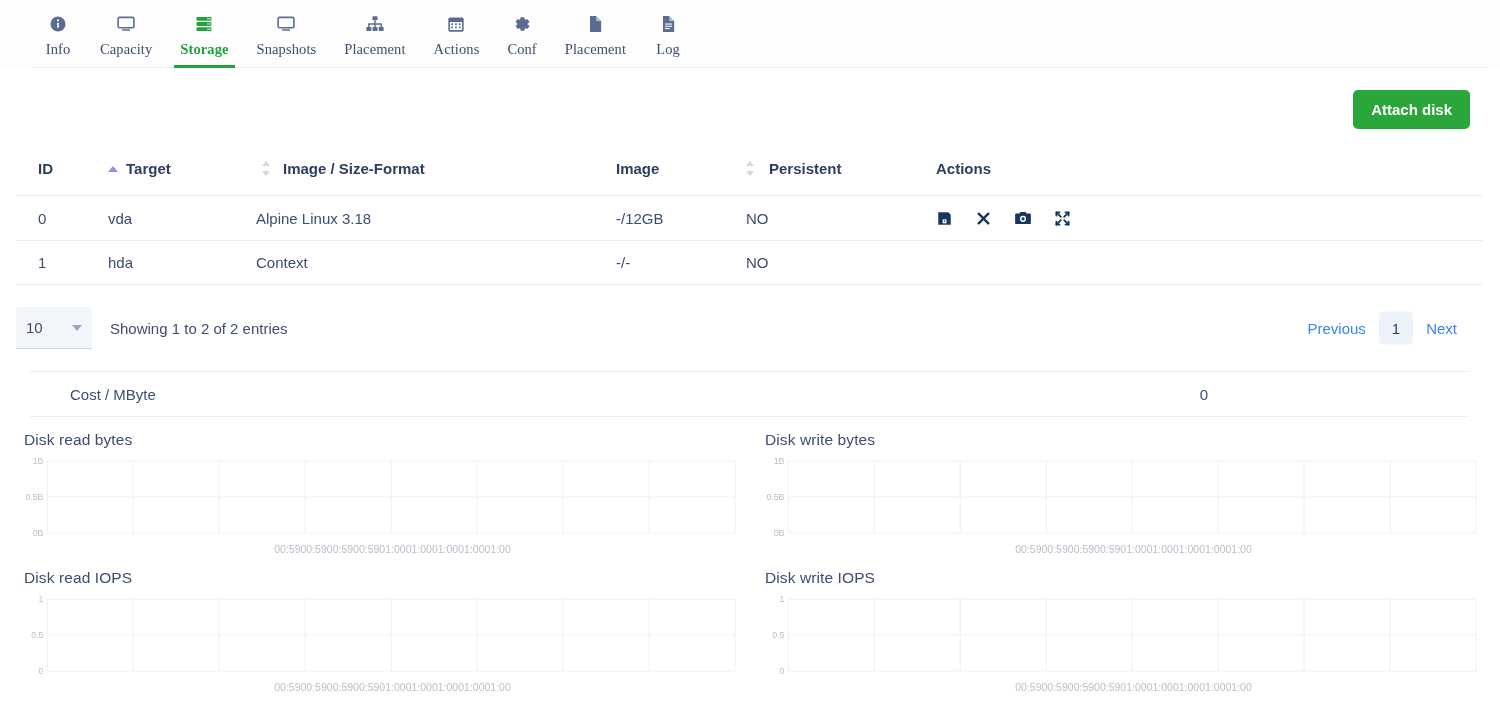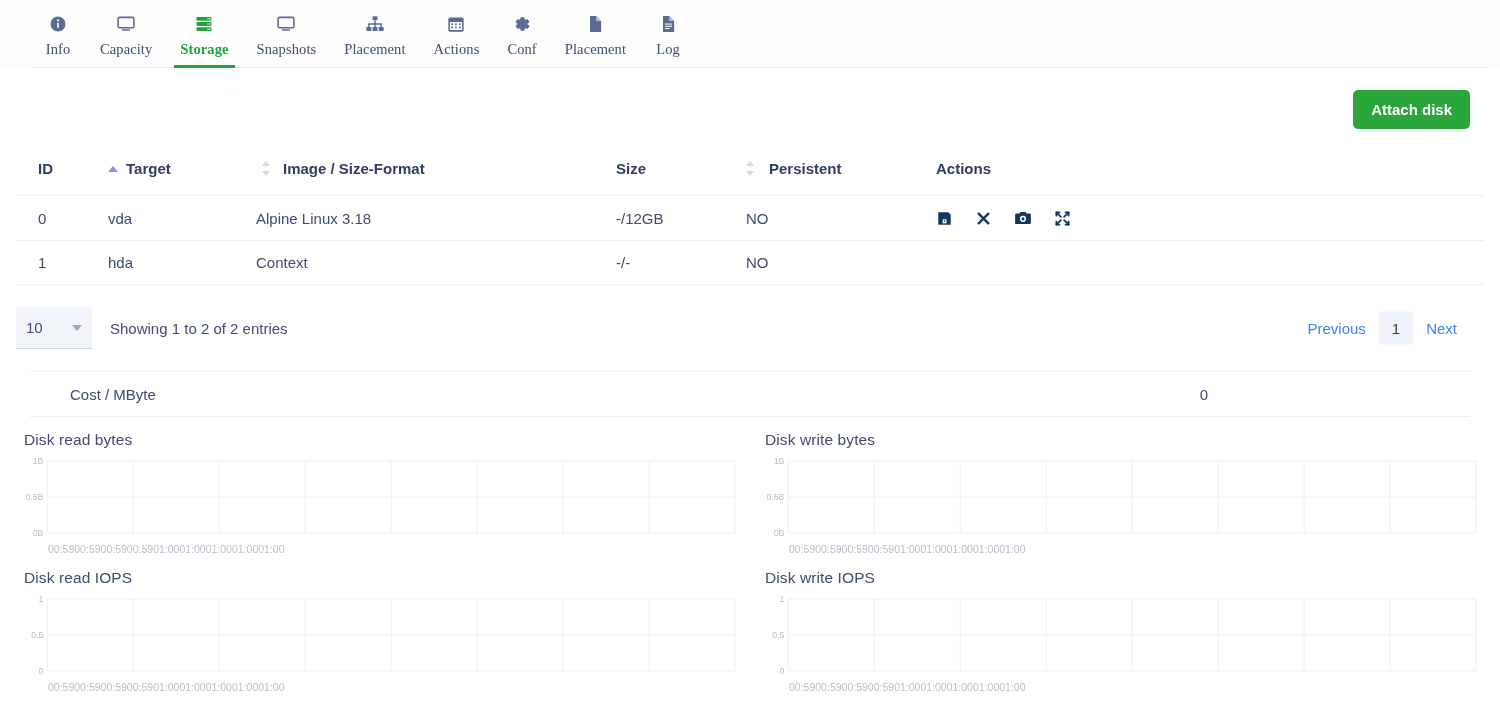--- a/index.html
+++ b/index.html
@@ -205,21 +205,21 @@
   .chart-title {
     font-size: 15.5px;
     color: #3d4d70;
     padding: 14px 0 6px 2px;
     letter-spacing: .1px;
   }
   .plot-wrap { position: relative; height: 86px; }
   .plot-wrap svg { display: block; width: 100%; height: 100%; }
   .xaxis {
     display: flex;
-    justify-content: flex-start;
+    justify-content: center;
     padding-left: 26px;
     margin-top: 2px;
   }
   .xaxis span {
     font-size: 10.5px;
     color: #b9bec9;
     white-space: nowrap;
   }
 </style>
 </head>
@@ -344,21 +344,21 @@
         <th class="col-id">
           <span>ID</span>
         </th>
         <th class="col-target">
           <span class="sort-asc"></span><span>Target</span>
         </th>
         <th class="col-image">
           <span class="sort-both"></span><span style="margin-left:12px">Image / Size-Format</span>
         </th>
         <th class="col-size">
-          <span>Size</span>
+          <span>Image</span>
         </th>
         <th class="col-persist">
           <span class="sort-both" style="margin-left:0;margin-right:14px"></span><span>Persistent</span>
         </th>
         <th class="col-actions">
           <span>Actions</span>
         </th>
       </tr>
     </thead>
     <tbody>

